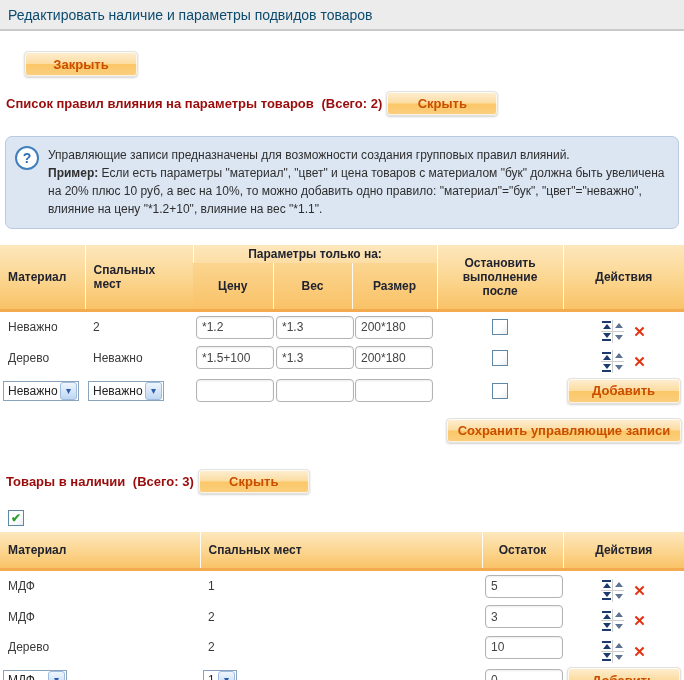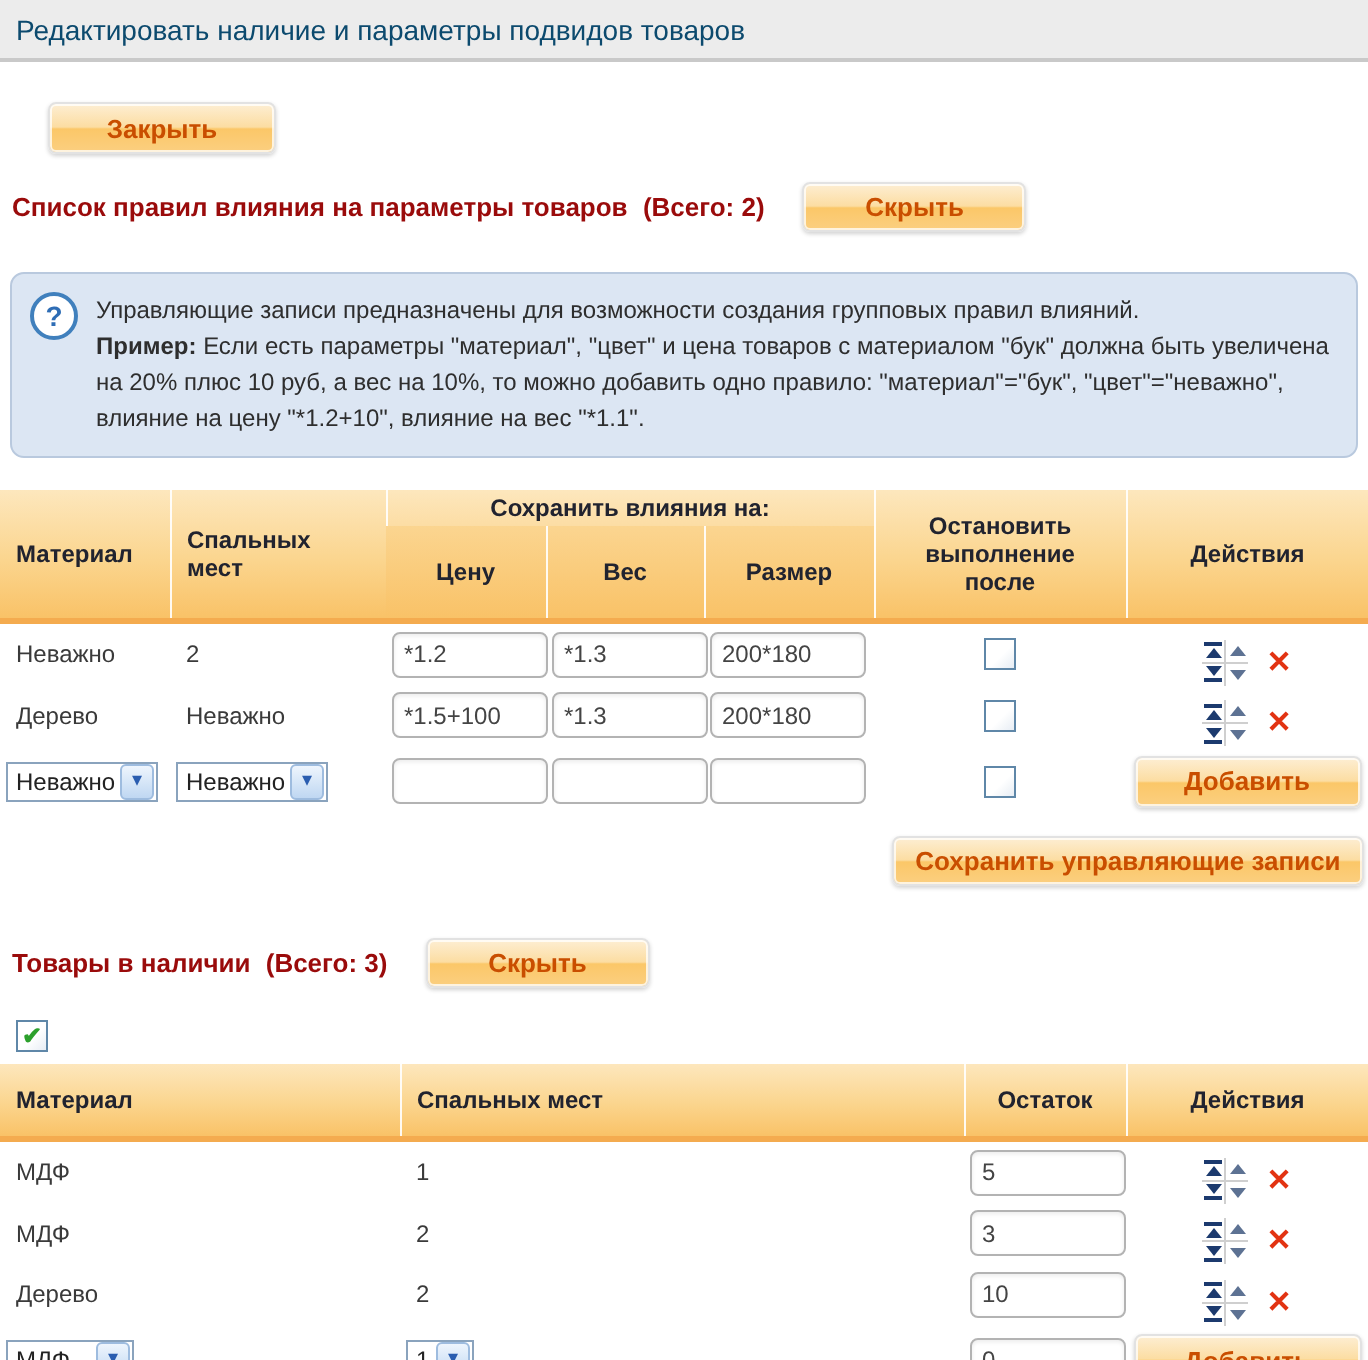--- a/index.html
+++ b/index.html
@@ -19,21 +19,21 @@
     background:linear-gradient(to bottom,#fdeed3 0%,#fcdda2 48%,#fbc768 52%,#fbcf80 100%);
     border:1px solid #e2e2e2;border-radius:4px;
     box-shadow:0 1px 2px rgba(0,0,0,.18), inset 0 0 0 1px rgba(255,255,255,.75);
     cursor:pointer;white-space:nowrap;
   }
   .btn-close{width:114px;height:26px;margin:20px 0 0 24px}
   .btn-hide{width:112px;height:25px}
   .btn-add{width:114px;height:26px}
   .btn-save{width:236px;height:25px}
   
-  .section-head{display:flex;align-items:center;gap:19px;margin:14px 0 0 6px}
+  .section-head{display:flex;align-items:center;gap:4px;margin:14px 0 0 6px}
   .section-head.second{margin-top:26px}
   .section-title{font-size:13px;font-weight:bold;color:#9a0b0b;margin:0}
   .section-title .total{margin-left:4px}
   
   .infobox{
     position:relative;margin:20px 5px 0;background:#dce6f3;border:1px solid #b9c9de;
     border-radius:7px;padding:9px 12px 10px 42px;line-height:1.5;color:#2e2e2e;
   }
   .help-icon{
     position:absolute;left:9px;top:9px;width:20px;height:20px;border:2px solid #4080bd;
@@ -136,21 +136,21 @@
       <col style="width:80px">
     <col style="width:79px">
       <col style="width:85px">
       <col style="width:126px">
       <col style="width:121px">
   </colgroup>
   <thead>
     <tr>
       <th class="full left" rowspan="2">Материал</th>
       <th class="full left" rowspan="2">Спальных мест</th>
-      <th class="grp" colspan="3">Сохранить влияния на:</th>
+      <th class="grp" colspan="3">Параметры только на:</th>
       <th class="full center" rowspan="2">Остановить выполнение после</th>
       <th class="full center" rowspan="2">Действия</th>
     </tr>
     <tr>
       <th class="sub">Цену</th>
       <th class="sub">Вес</th>
       <th class="sub">Размер</th>
     </tr>
   </thead>
   <tbody>

